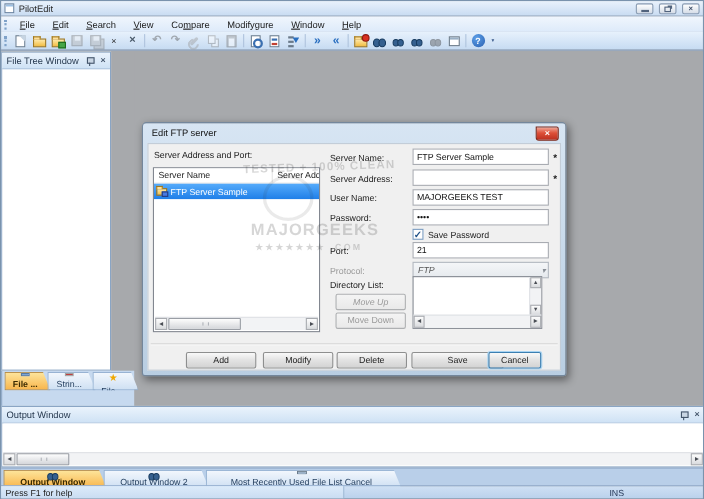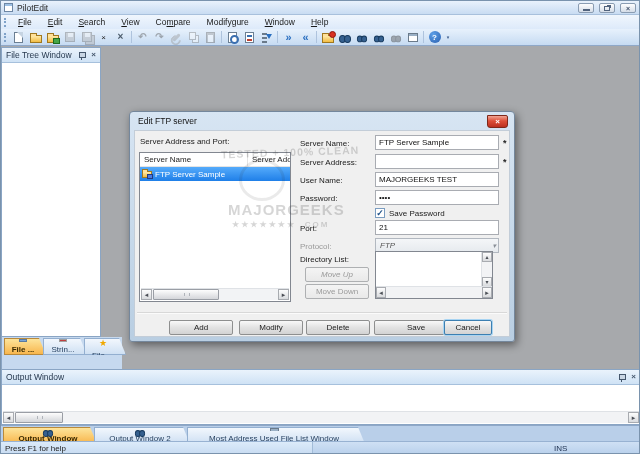--- a/index.html
+++ b/index.html
@@ -336,21 +336,21 @@
     <span class="tab active" style="left:2px; width:94px;">
       <span class="ic-binoc binoc-sm"></span>
       <span>Output Window</span>
     </span>
     <span class="tab" style="left:93px; width:96px;">
       <span class="ic-binoc binoc-sm"></span>
       <span>Output Window 2</span>
     </span>
     <span class="tab" style="left:186px; width:178px;">
       <span class="ic-frame" style="width:9px;height:8px;"></span>
-      <span>Most Address Used File List Window</span>
+      <span>Most Recently Used File List Cancel</span>
     </span>
   </div>
 
   <div class="statusbar">
     <span class="status-left">Press F1 for help</span>
     <span class="status-ins">INS</span>
   </div>
 
   <div class="dialog">
     <div class="dlg-title">

